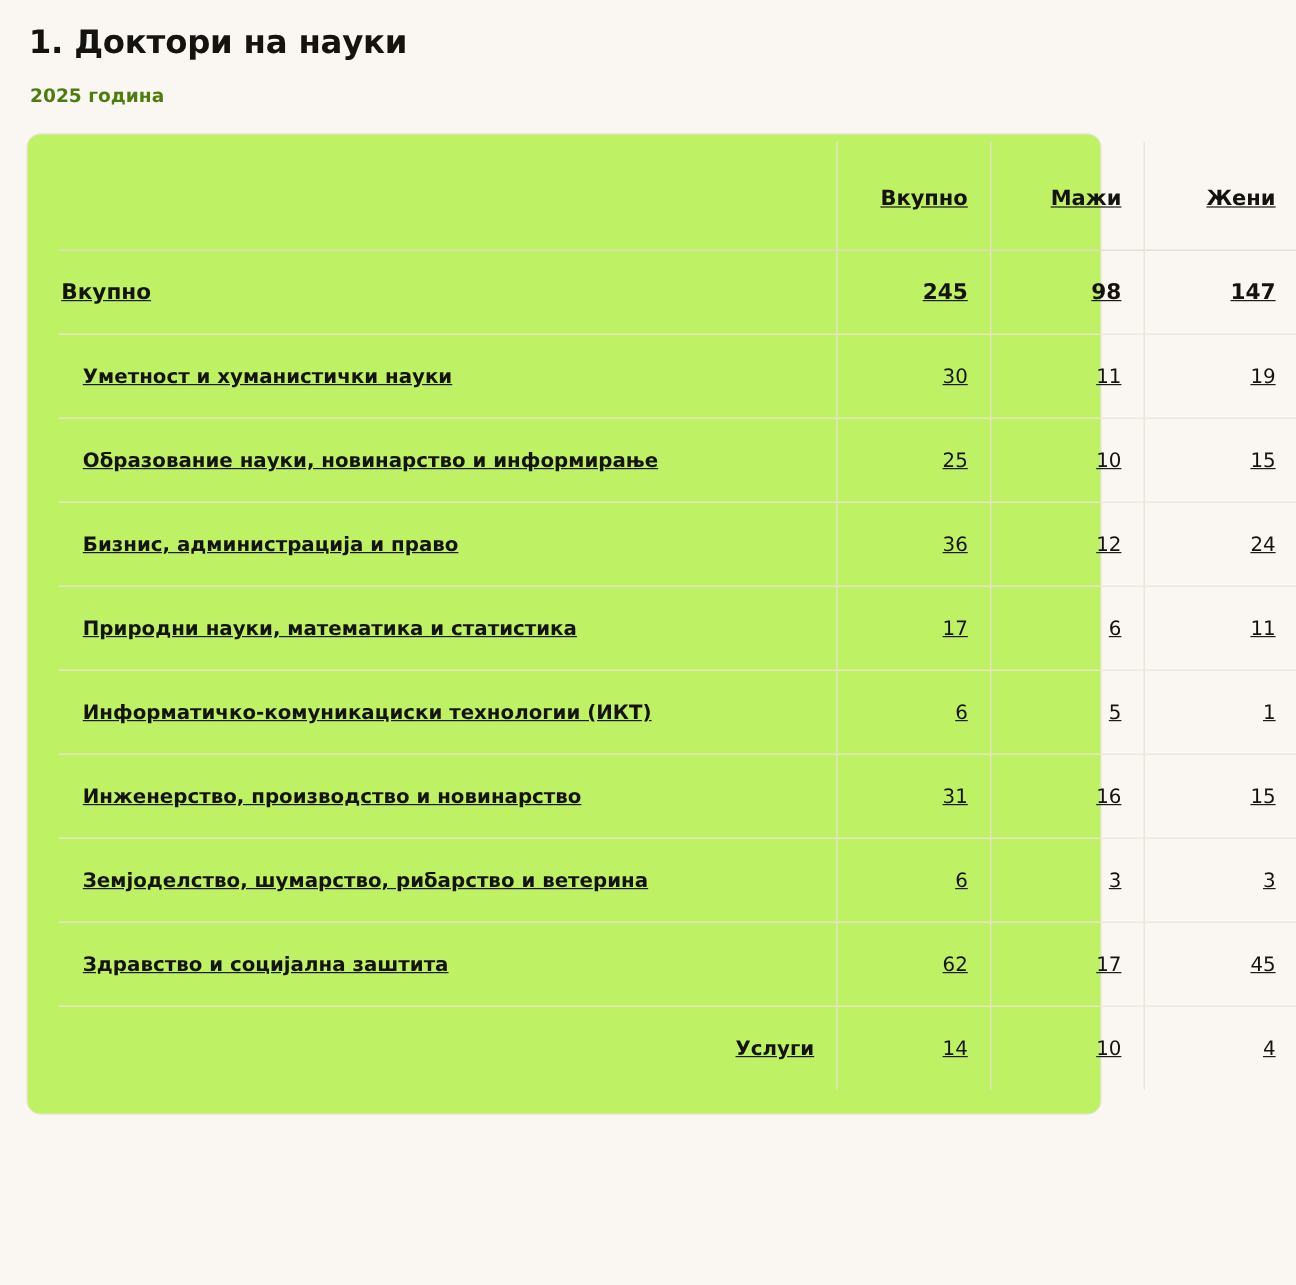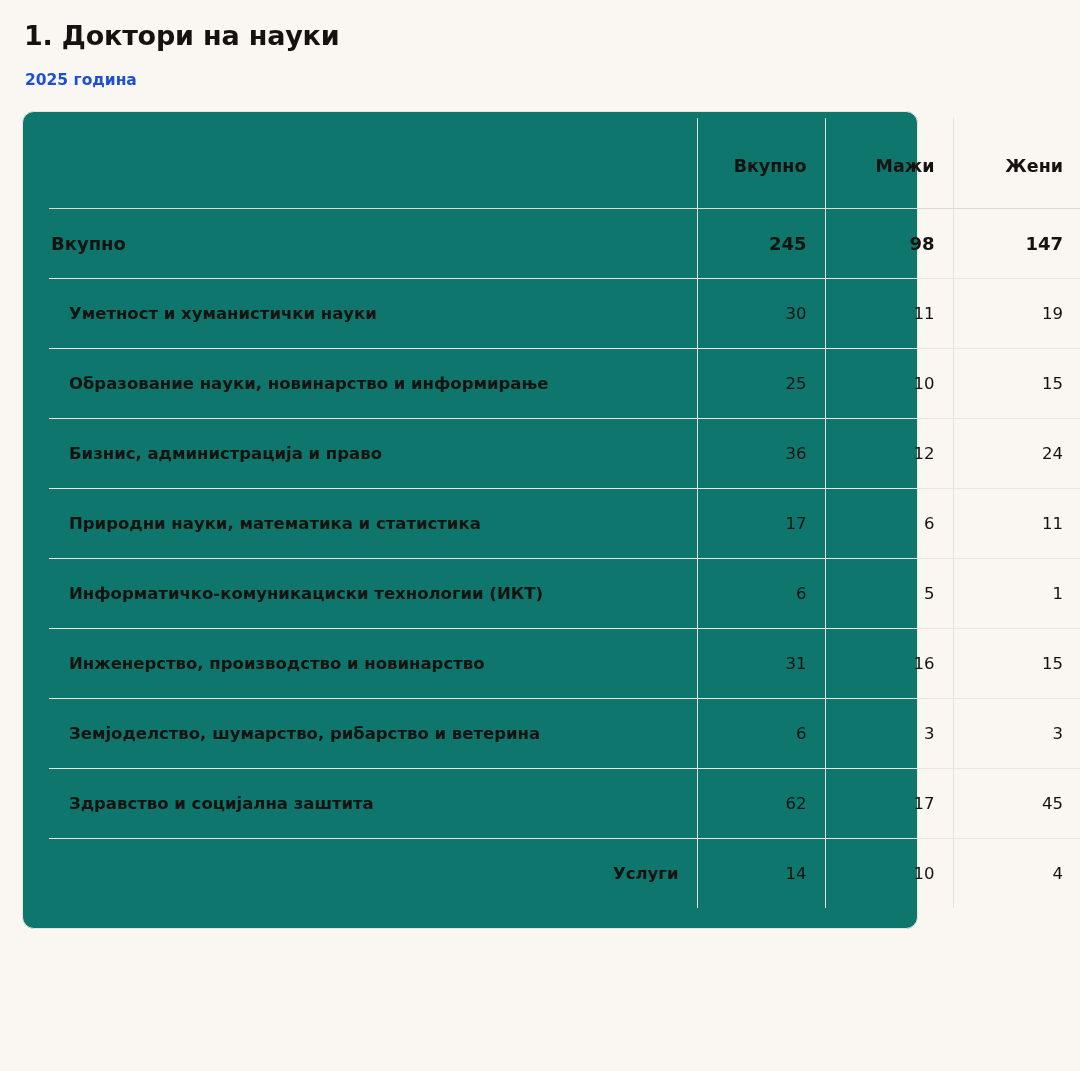--- a/index.html
+++ b/index.html
@@ -22,30 +22,31 @@
   .title {
     font-size: 27px;
     font-weight: 700;
     letter-spacing: -0.2px;
     margin: 6px 0 0 2px;
     color: #15130f;
   }
   .subtitle {
     font-size: 15.5px;
     font-weight: 700;
-    color: #1d4ed8;
+    color: #4d7c0f;
     margin: 20px 0 0 3px;
   }
   .card {
     margin-top: 22px;
-    background: #0f766e;
+    background: #bef264;
     border: 1px solid #ebe4d8;
     border-radius: 12px;
     box-sizing: border-box;
     padding: 6px 26px 20px 26px;
+    text-decoration: underline;
   }
   table.stat {
     width: 100%;
     border-collapse: collapse;
     table-layout: fixed;
   }
   table.stat col.c-label { width: 648px; }
   table.stat col.c-num   { width: 128px; }
   thead th {
     font-size: 17.5px;

